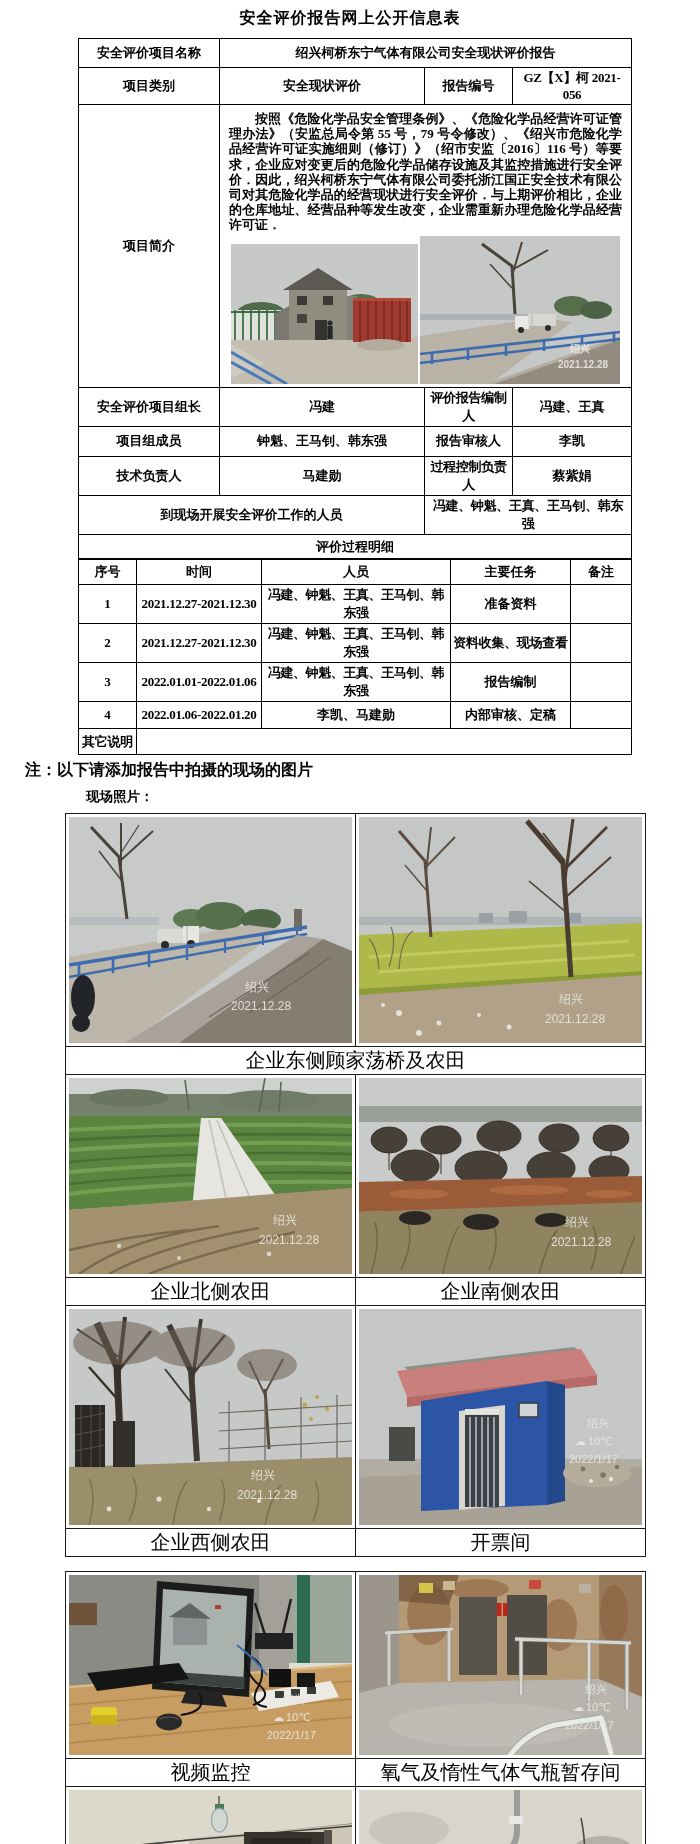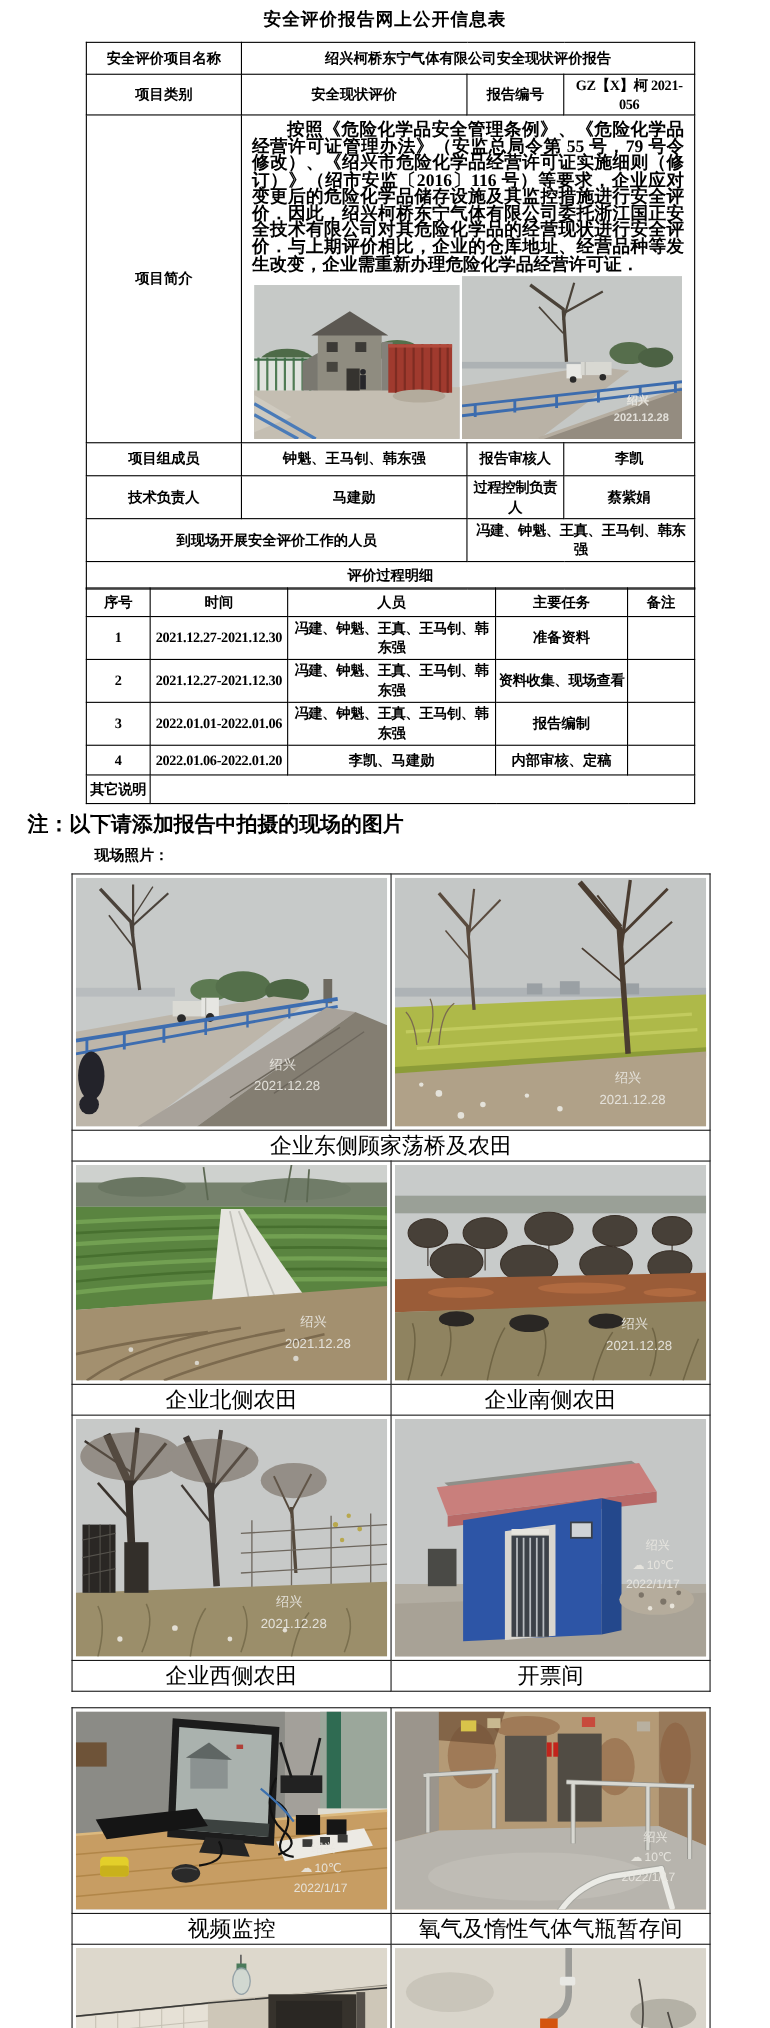--- a/index.html
+++ b/index.html
@@ -7,31 +7,31 @@
   .title{margin:8px 0 0 0;text-align:center;font-size:16px;font-weight:bold;letter-spacing:1px;}
   
   table{border-collapse:collapse;}
   .tblA,.tblB{margin-left:78px;width:553px;table-layout:fixed;}
   .tblA{margin-top:9px;}
   .tblB{margin-top:-1.5px;}
   .tblA td,.tblB td{border:1.5px solid #000;font-size:13px;text-align:center;vertical-align:middle;padding:1px 2px;overflow:hidden;font-weight:bold;}
   .tblA .lab{height:26px;}
   .r1{height:28px;} .r2{height:23px;}
   .intro-cell{padding:0;vertical-align:top;text-align:left;}
-  .intro-text{font-size:16px;line-height:15.2px;text-align:justify;text-indent:2em;padding:5px 7px 2px 7px;}
+  .intro-text{font-size:13px;line-height:15.2px;text-align:justify;text-indent:2em;padding:5px 7px 2px 7px;}
   .intro-photos{display:flex;justify-content:center;align-items:flex-end;gap:2px;padding:1px 0 2px 0;}
   .members td{height:27px;}
   .span-head{height:22px;}
   .tblB .hd td{height:23px;}
   .tblB .pr td{height:24px;}
   .small{font-size:12px;letter-spacing:-0.3px;}
   .people{font-size:11.8px;letter-spacing:-0.4px;}
   .other-row td{height:23px;}
   
-  .note-line{margin:5px 16px 0 25px;font-size:19px;font-weight:bold;}
+  .note-line{margin:5px 16px 0 25px;font-size:16px;font-weight:bold;}
   .photos-line{margin:7px 0 0 86px;font-size:13.5px;font-weight:bold;}
   
   .gal{margin-left:65px;width:581px;table-layout:fixed;}
   .gal1{margin-top:7px;}
   .gal2{margin-top:14px;}
   .gal td{border:1.5px solid #1a1a1a;padding:3px;}
   .gal td.cap{height:22px;padding:0 2px;text-align:center;font-size:20px;vertical-align:middle;}
   .ph{display:block;width:100%;}
   svg text{font-family:"Liberation Sans","DejaVu Sans",sans-serif;}
   .wm{fill:#e9e7e1;opacity:0.92;}
@@ -139,20 +139,26 @@
                 <line x1="162" y1="100" x2="162" y2="110"></line>
                 <line x1="194" y1="97" x2="194" y2="106"></line>
               </g>
           <text class="wm" x="150" y="116" font-size="10">绍兴</text>
           <text class="wm" x="138" y="132" font-size="10">2021.12.28</text>
         </svg>
       </div>
     </td>
   </tr>
   <tr class="members">
+    <td>安全评价项目组长</td>
+    <td>冯建</td>
+    <td class="small">评价报告编制人</td>
+    <td>冯建、王真</td>
+  </tr>
+  <tr class="members">
     <td>项目组成员</td>
     <td>钟魁、王马钊、韩东强</td>
     <td>报告审核人</td>
     <td>李凯</td>
   </tr>
   <tr class="members">
     <td>技术负责人</td>
     <td>马建勋</td>
     <td class="small">过程控制负责人</td>
     <td>蔡紫娟</td>

